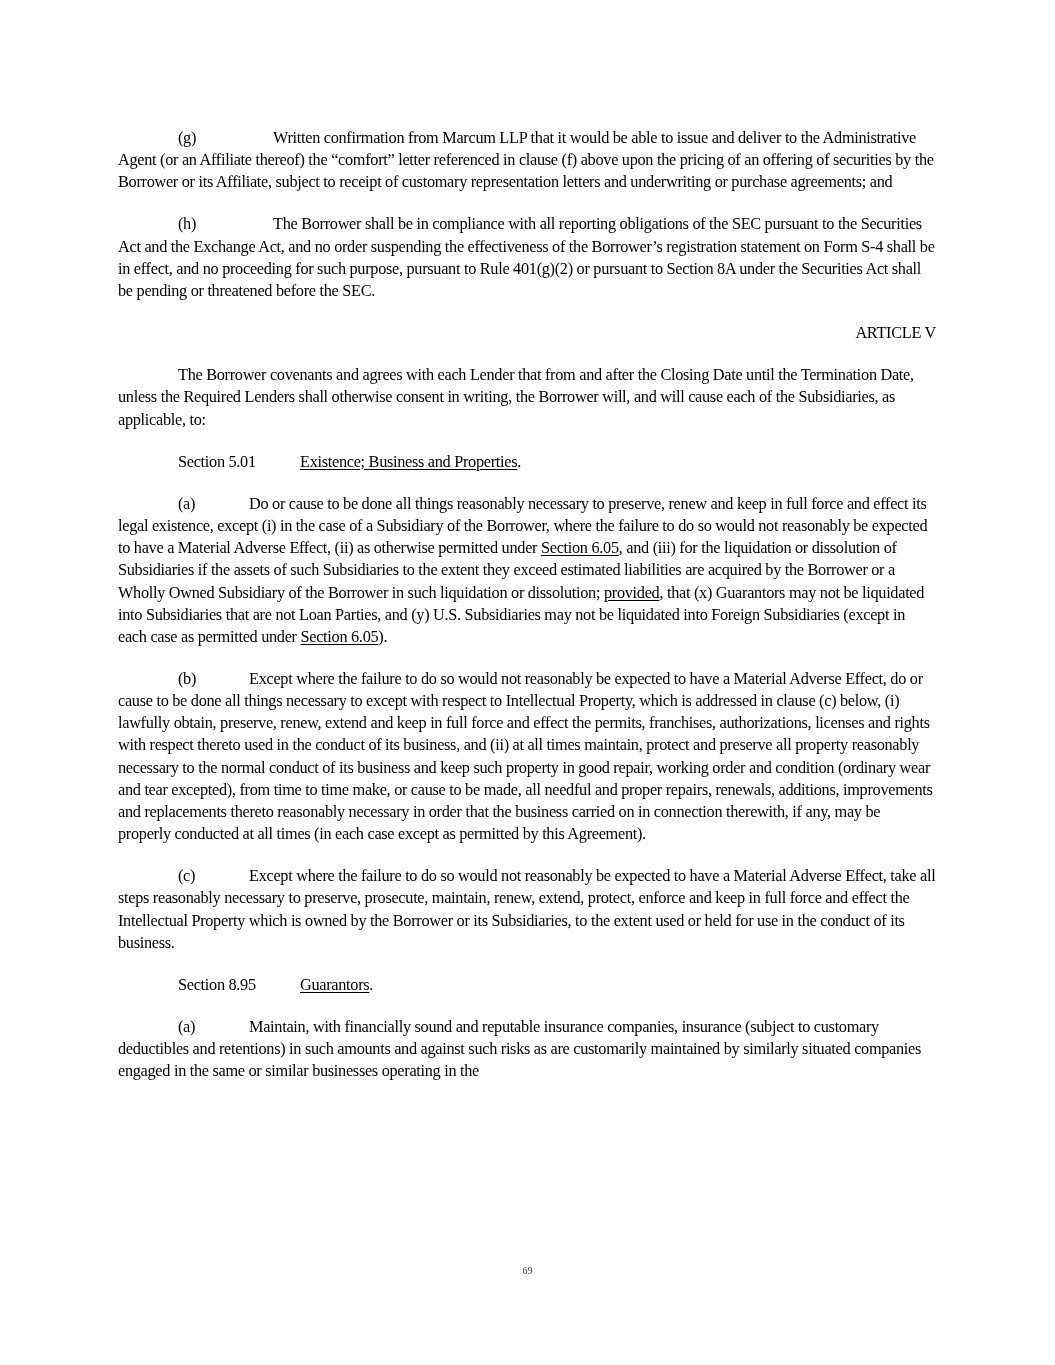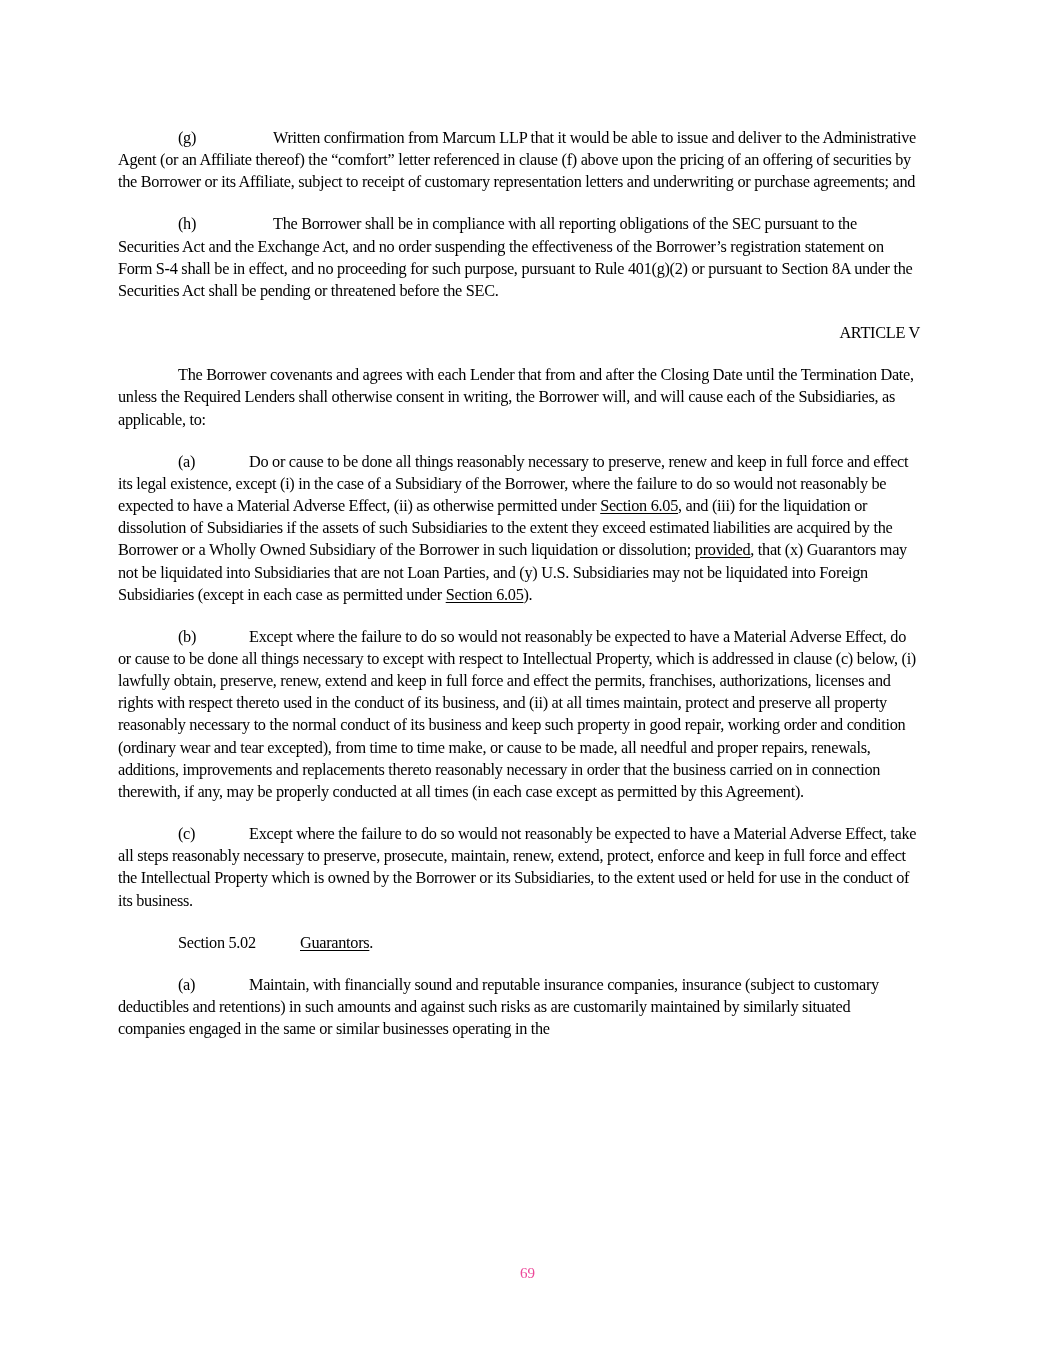--- a/index.html
+++ b/index.html
@@ -21,21 +21,21 @@
     left: 118px;
     top: 127px;
     width: 818px;
     max-height: 1135px;
     overflow: hidden;
     font-size: 16.3px;
     line-height: 22.15px;
     letter-spacing: -0.3px;
   }
   .doc p {
-    margin: 0 16px 20px 0;
+    margin: 0 0 20px 0;
   }
   p.para {
     text-indent: 60px;
   }
   .plabel {
     display: inline-block;
     width: 71px;
     text-indent: 0;
   }
   .plabel.wide {
@@ -56,34 +56,35 @@
   }
   .italic {
     font-style: italic;
   }
   .footer {
     position: absolute;
     top: 1265px;
     left: 0;
     width: 100%;
     text-align: center;
-    font-size: 15px;
+    font-size: 10px;
     font-family: "Liberation Serif", "DejaVu Serif", serif;
-    color: #ec4899;
+    color: #404040;
   }
 </style>
 </head>
 <body>
 
 <div class="page">
   <div class="doc" id="doc-body">
       <p class="para"><span class="plabel wide">(g)</span><span>Written confirmation from Marcum LLP that it would be able to issue and deliver to the Administrative Agent (or an Affiliate thereof) the “comfort” letter referenced in clause (f) above upon the pricing of an offering of securities by the Borrower or its Affiliate, subject to receipt of customary representation letters and underwriting or purchase agreements; and</span></p>
       <p class="para"><span class="plabel wide">(h)</span><span>The Borrower shall be in compliance with all reporting obligations of the SEC pursuant to the Securities Act and the Exchange Act, and no order suspending the effectiveness of the Borrower’s registration statement on Form S-4 shall be in effect, and no proceeding for such purpose, pursuant to Rule 401(g)(2) or pursuant to Section 8A under the Securities Act shall be pending or threatened before the SEC.</span></p>
       <p class="center">ARTICLE V</p>
       <p class="para"><span>The Borrower covenants and agrees with each Lender that from and after the Closing Date until the Termination Date, unless the Required Lenders shall otherwise consent in writing, the Borrower will, and will cause each of the Subsidiaries, as applicable, to:</span></p>
+      <p class="para"><span class="seclabel">Section 5.01</span><span class="u">Existence; Business and Properties</span><span>.</span></p>
       <p class="para"><span class="plabel">(a)</span><span>Do or cause to be done all things reasonably necessary to preserve, renew and keep in full force and effect its legal existence, except (i) in the case of a Subsidiary of the Borrower, where the failure to do so would not reasonably be expected to have a Material Adverse Effect, (ii) as otherwise permitted under </span><span class="u">Section 6.05</span><span>, and (iii) for the liquidation or dissolution of Subsidiaries if the assets of such Subsidiaries to the extent they exceed estimated liabilities are acquired by the Borrower or a Wholly Owned Subsidiary of the Borrower in such liquidation or dissolution; </span><span class="u">provided</span><span>, that (x) Guarantors may not be liquidated into Subsidiaries that are not Loan Parties, and (y) U.S. Subsidiaries may not be liquidated into Foreign Subsidiaries (except in each case as permitted under </span><span class="u">Section 6.05</span><span>).</span></p>
       <p class="para"><span class="plabel">(b)</span><span>Except where the failure to do so would not reasonably be expected to have a Material Adverse Effect, do or cause to be done all things necessary to except with respect to Intellectual Property, which is addressed in clause (c) below, (i) lawfully obtain, preserve, renew, extend and keep in full force and effect the permits, franchises, authorizations, licenses and rights with respect thereto used in the conduct of its business, and (ii) at all times maintain, protect and preserve all property reasonably necessary to the normal conduct of its business and keep such property in good repair, working order and condition (ordinary wear and tear excepted), from time to time make, or cause to be made, all needful and proper repairs, renewals, additions, improvements and replacements thereto reasonably necessary in order that the business carried on in connection therewith, if any, may be properly conducted at all times (in each case except as permitted by this Agreement).</span></p>
       <p class="para"><span class="plabel">(c)</span><span>Except where the failure to do so would not reasonably be expected to have a Material Adverse Effect, take all steps reasonably necessary to preserve, prosecute, maintain, renew, extend, protect, enforce and keep in full force and effect the Intellectual Property which is owned by the Borrower or its Subsidiaries, to the extent used or held for use in the conduct of its business.</span></p>
-      <p class="para"><span class="seclabel">Section 5.02</span><span class="u">Guarantors</span><span>.</span></p>
+      <p class="para"><span class="seclabel">Section 8.95</span><span class="u">Guarantors</span><span>.</span></p>
       <p class="para"><span class="plabel">(a)</span><span>Maintain, with financially sound and reputable insurance companies, insurance (subject to customary deductibles and retentions) in such amounts and against such risks as are customarily maintained by similarly situated companies engaged in the same or similar businesses operating in the</span></p>
     </div>
   <div class="footer">69</div>
 </div>
 
 </body></html>

